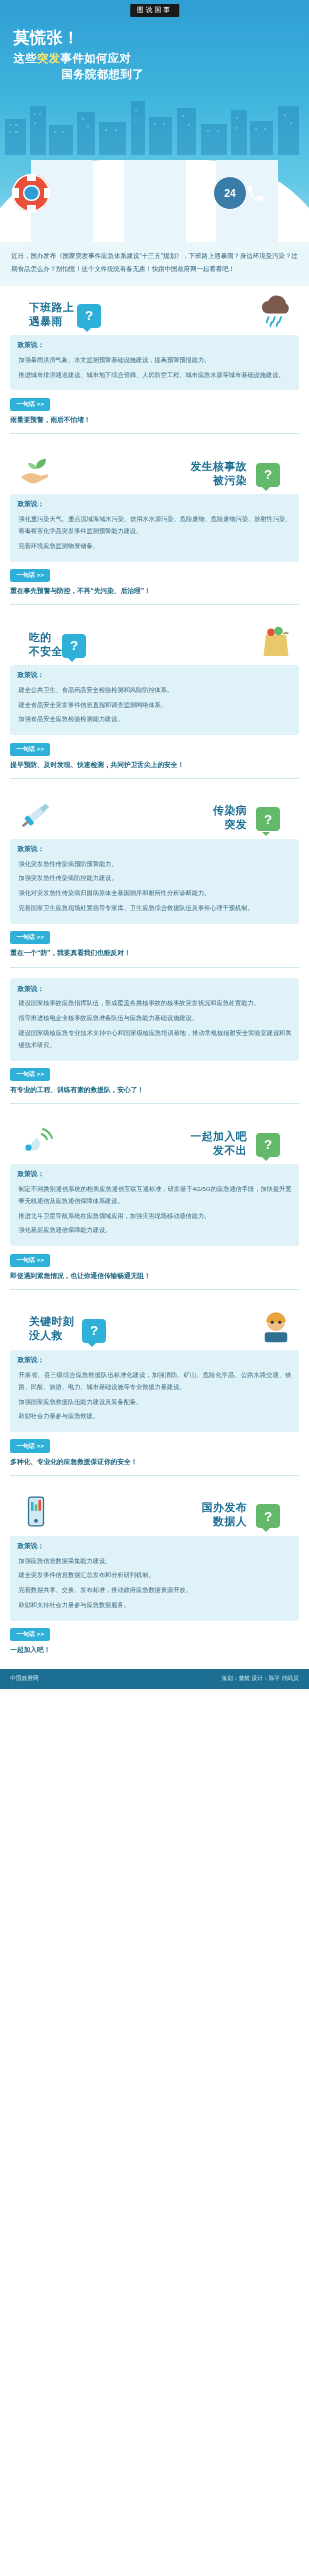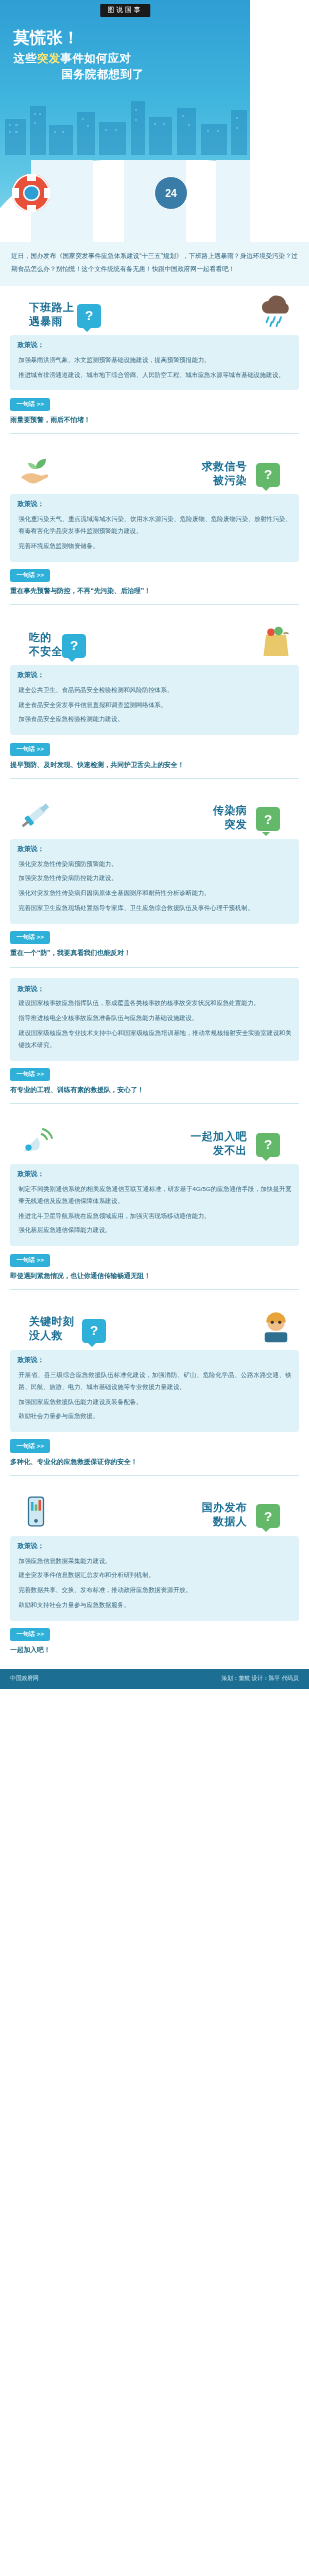--- a/index.html
+++ b/index.html
@@ -7,21 +7,21 @@
     width: 309px;
     font-family: "Liberation Sans", sans-serif;
     background: #ffffff;
     color: #333;
   }
   .page { width: 309px; position: relative; overflow: hidden; }
 
   
   .header {
     position: relative;
-    width: 250px;
+    width: 309px;
     height: 242px;
     background: linear-gradient(180deg,#2f9ed4 0%, #3fb4dd 40%, #62c8e6 75%, #8fd9ef 100%);
     overflow: hidden;
   }
   .brand-bar {
     position: absolute; top: 4.1px; left: 50%; transform: translateX(-50%);
     background: #1a1a1a; color: #fff; font-size: 6.7px; letter-spacing: 2.1px;
     padding: 2.1px 7.2px; border-radius: 1px; z-index: 9;
   }
   .hdr-title {
@@ -240,21 +240,21 @@
       </ul>
     </div>
     <div class="oneline-tag">一句话 &gt;&gt;</div>
     <div class="oneline-text">雨量要预警，雨后不怕堵！</div>
     <div class="divider"></div>
   </div>
 
   <div class="section">
     <div class="sec-head">
       <div class="sec-title right">
-        <div>求救信号</div>
+        <div>发生核事故</div>
         <div>被污染</div>
       </div>
       <div class="qmark green" style="right:29px; top:17.5px;">?</div>
       <div class="sec-icon" style="left:15.5px;">
         <svg viewBox="0 0 64 64">
             <path d="M8 44c6-6 14-8 22-6l10 3 8-2c3-.6 5 3 2 5l-16 8c-4 2-9 2-13 0L8 44z" fill="#f0c08a"></path>
             <path d="M32 28c0-8 7-14 16-14 0 9-6 16-16 16z" fill="#63b86a"></path>
             <path d="M34 30c-2-6-8-10-15-9 2 7 8 11 15 9z" fill="#8ed08f"></path>
           </svg>
       </div>

